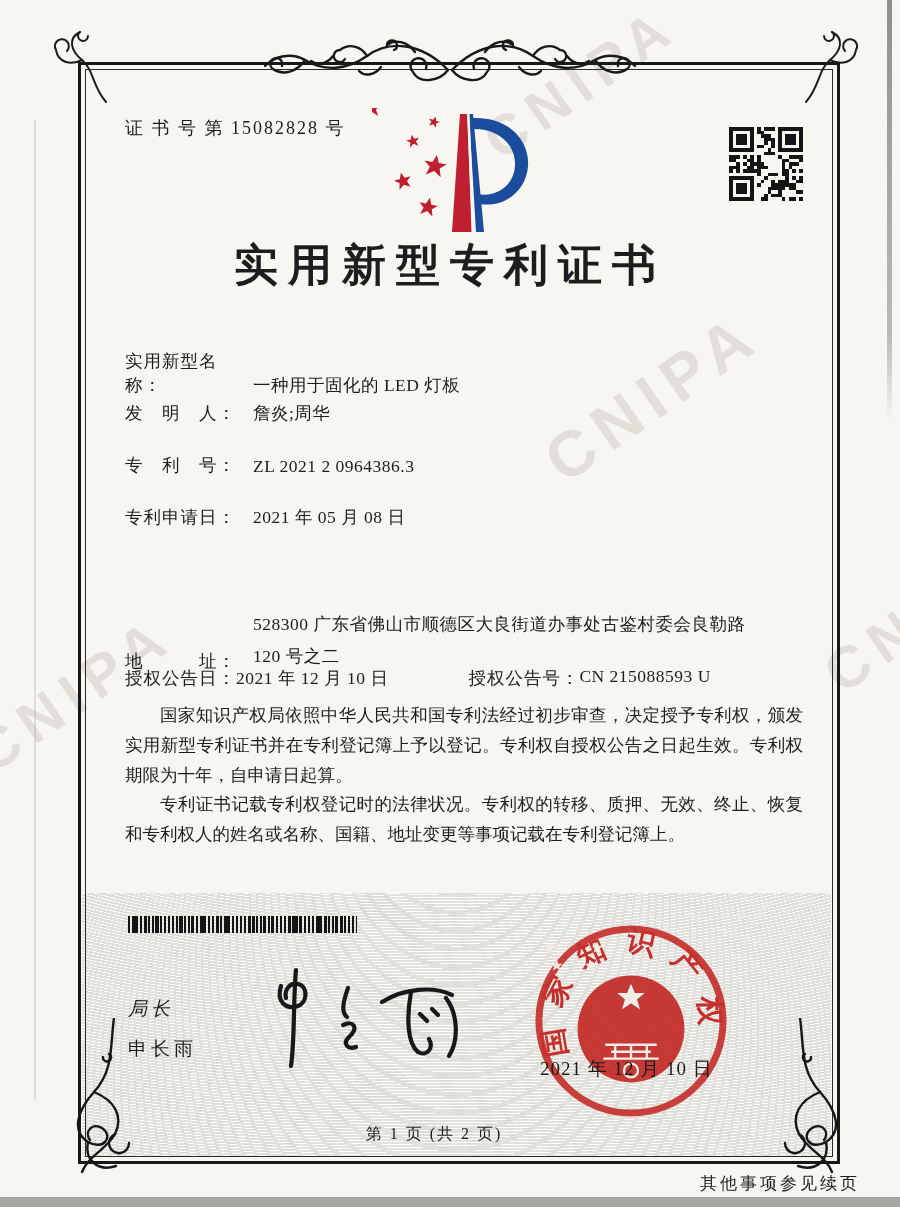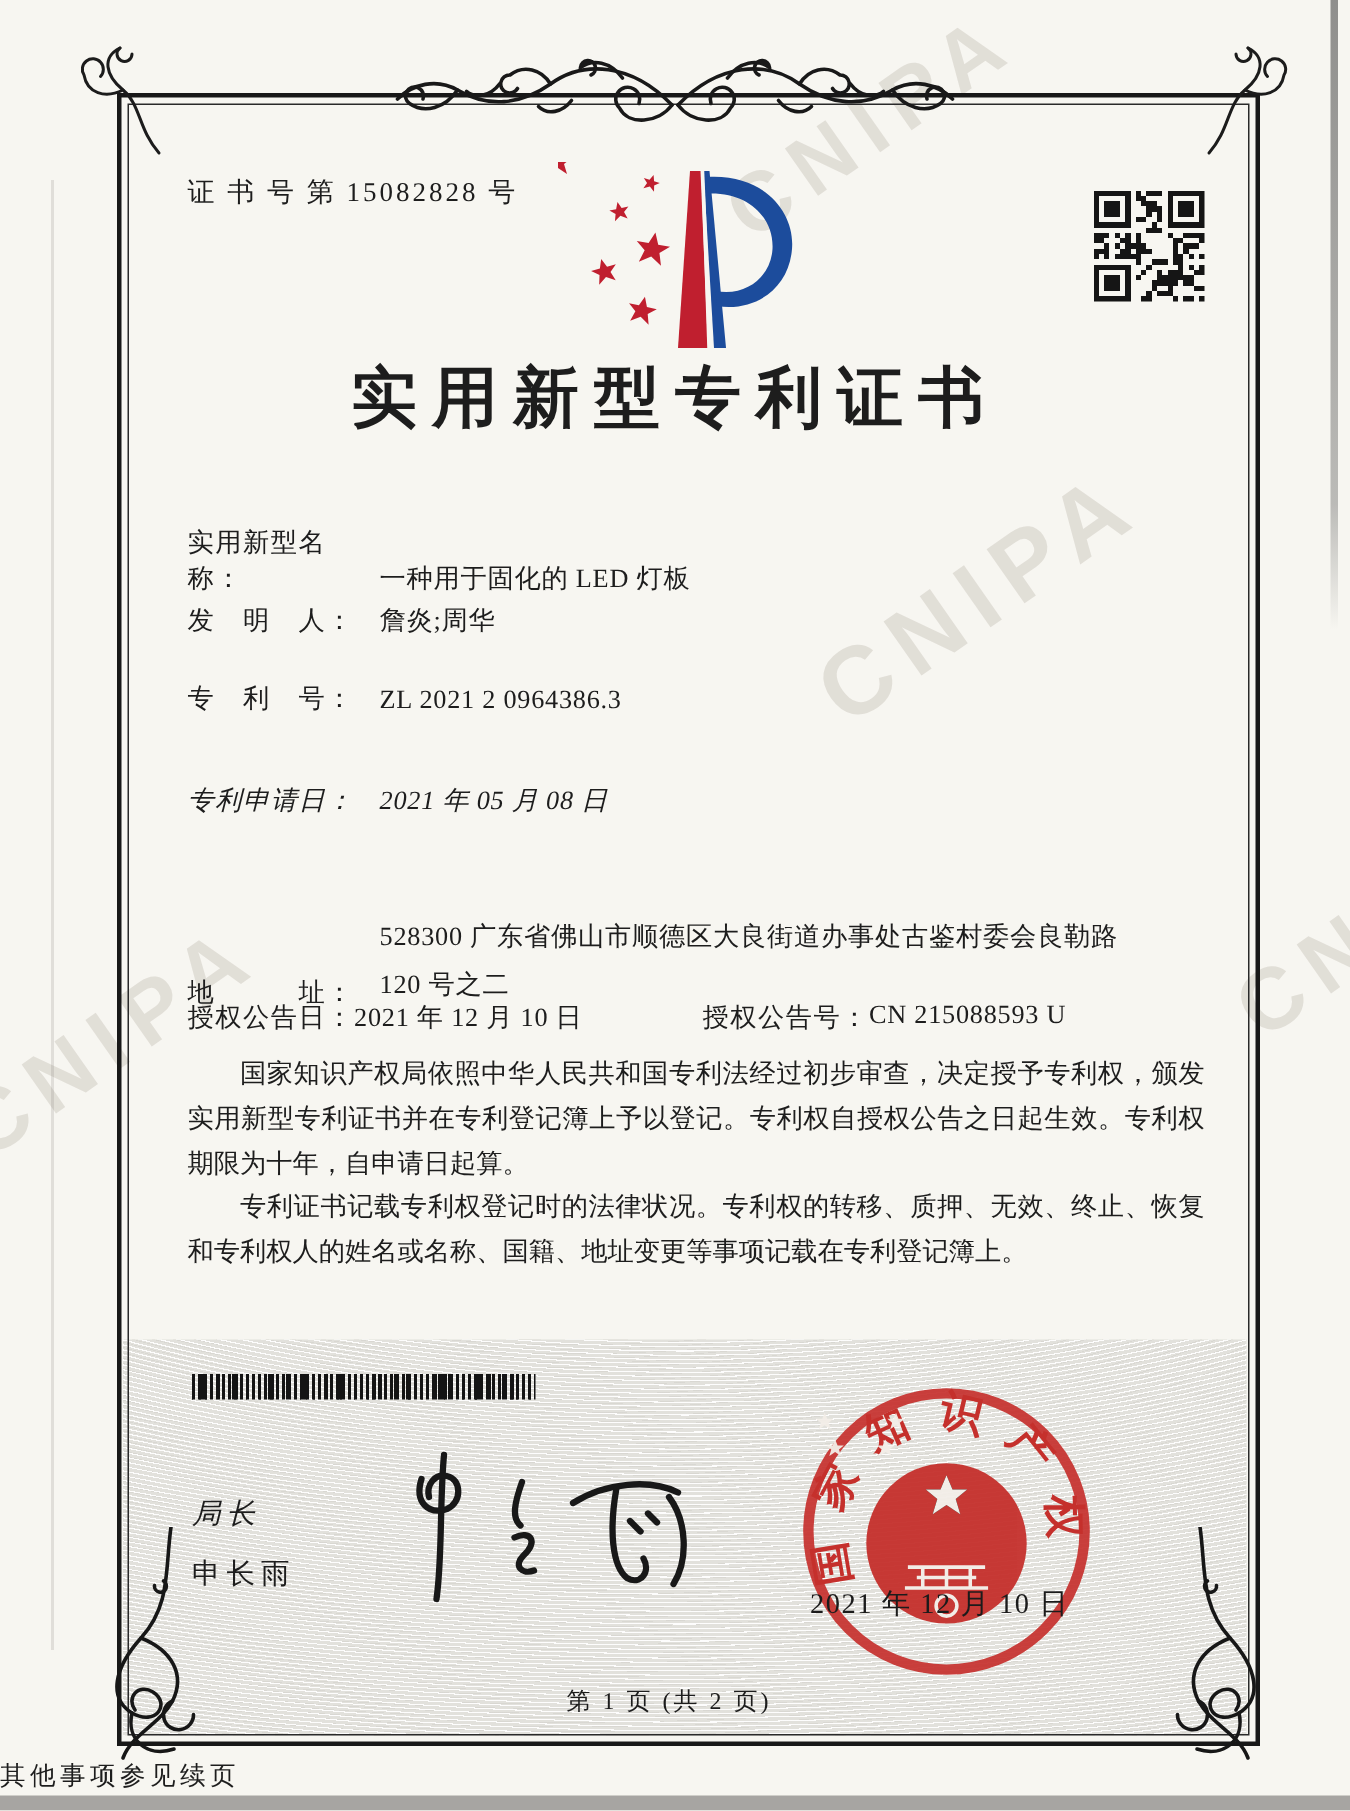--- a/index.html
+++ b/index.html
@@ -56,22 +56,22 @@
       repeating-linear-gradient(90deg,#141414 0 2px,transparent 2px 4px),
       repeating-linear-gradient(90deg,#141414 0 1px,transparent 1px 9px),
       repeating-linear-gradient(90deg,transparent 0 5px,#141414 5px 8px,transparent 8px 23px);
   }
   
   .signer-title{position:absolute;left:128px;top:996px;font-size:19px;letter-spacing:4px;font-style:italic;}
   .signer-name{position:absolute;left:128px;top:1036px;font-size:19px;letter-spacing:4px;}
   .signature{position:absolute;left:262px;top:962px;}
   .seal{position:absolute;left:532px;top:922px;}
   .seal-date{position:absolute;left:540px;top:1056px;font-size:19px;letter-spacing:1px;color:#1b1b1b;}
-  .page-info{position:absolute;left:16px;top:1124px;width:860px;text-align:center;font-size:16px;letter-spacing:2px;}
-  .footer-note{position:absolute;left:0;top:1172px;width:860px;text-align:left;font-size:17px;letter-spacing:3px;}
+  .page-info{position:absolute;left:4px;top:1124px;width:860px;text-align:center;font-size:16px;letter-spacing:2px;}
+  .footer-note{position:absolute;left:0;top:1172px;width:860px;text-align:right;font-size:17px;letter-spacing:3px;}
 </style>
 </head>
 <body>
 
 <div class="page">
 
   <div class="wm" style="left:470px;top:50px;font-size:56px;">CNIPA</div>
   <div class="wm" style="left:530px;top:360px;font-size:64px;">CNIPA</div>
   <div class="wm" style="left:810px;top:580px;font-size:58px;">CNIPA</div>
   <div class="wm" style="left:-40px;top:660px;font-size:58px;">CNIPA</div>
@@ -285,21 +285,21 @@
     <span class="val">一种用于固化的 LED 灯板</span>
   </div>
   <div class="row" style="top:401px;">
     <span class="lbl">发　明　人：</span>
     <span class="val">詹炎;周华</span>
   </div>
   <div class="row" style="top:453px;">
     <span class="lbl">专　利　号：</span>
     <span class="val">ZL 2021 2 0964386.3</span>
   </div>
-  <div class="row" style="top:521px;font-style:italic;">
+  <div class="row" style="top:505px;">
     <span class="lbl">专利申请日：</span>
     <span class="val">2021 年 05 月 08 日</span>
   </div>
   <div class="row" style="top:608px;">
     <span class="lbl">地　　　址：</span>
     <span class="val addr">528300 广东省佛山市顺德区大良街道办事处古鉴村委会良勒路 120 号之二</span>
   </div>
   <div class="row" style="top:666px;width:678px;">
     <span class="lbl" style="width:auto;">授权公告日：</span>
     <span class="val">2021 年 12 月 10 日</span>

